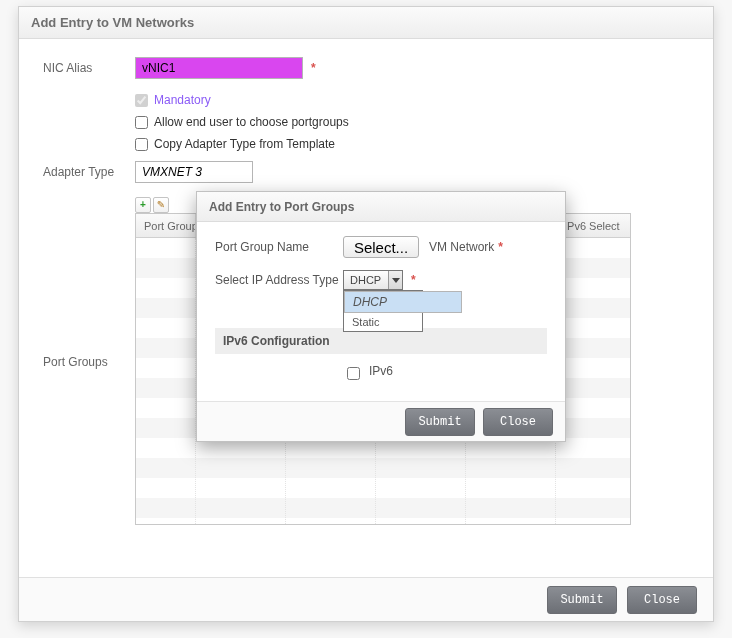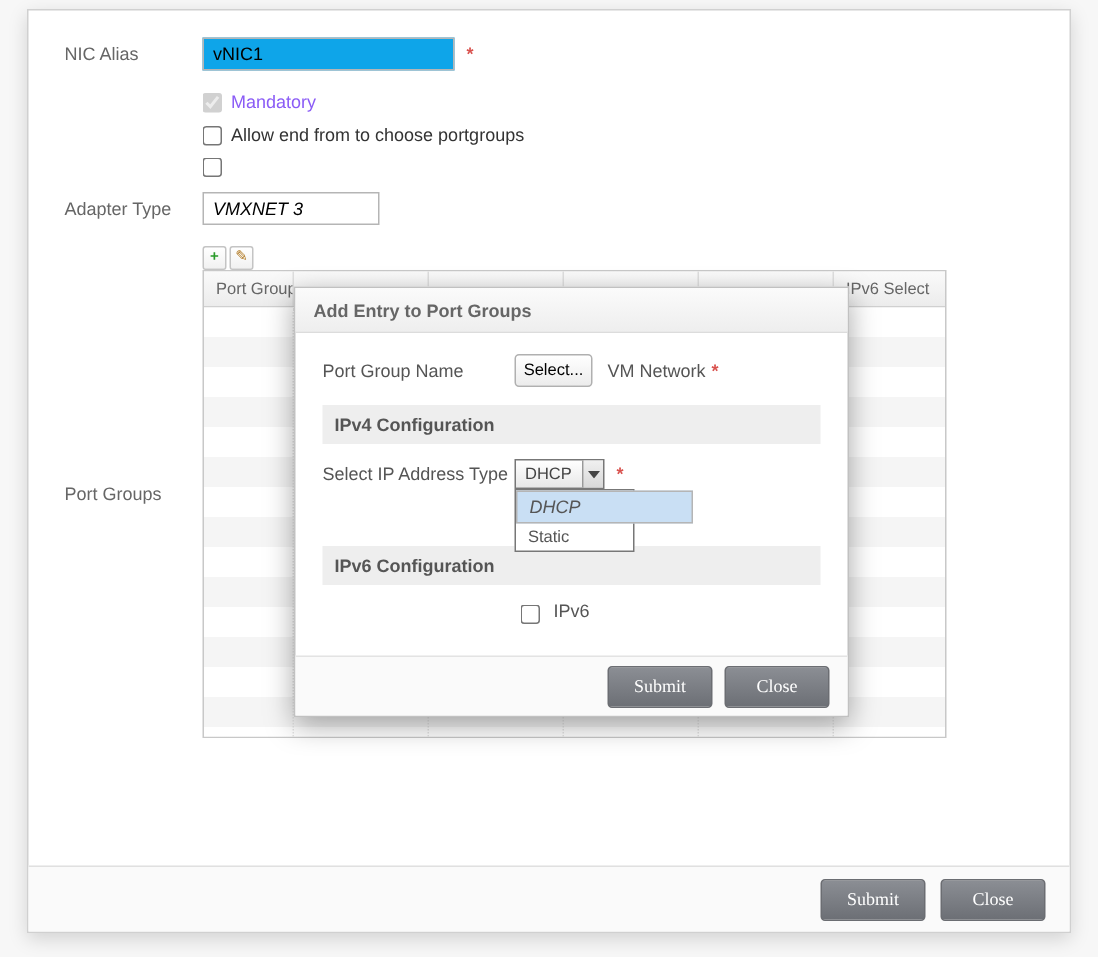--- a/index.html
+++ b/index.html
@@ -34,21 +34,21 @@
     display: flex; align-items: center;
     margin-bottom: 14px;
   }
   .form-row .lbl {
     width: 92px; color: #666; font-size: 12px;
   }
   .txt-input {
     width: 168px; height: 22px;
     border: 1px solid #b5b5b5;
     padding: 0 6px; font-size: 12px;
-    background: #0ea5e9;
+    background: #d946ef;
     outline: none;
   }
   .req { color: #d9534f; margin-left: 8px; font-weight: bold; }
   .cb-row { display:flex; align-items:center; margin-bottom:8px; }
   .cb-row input { margin: 0 6px 0 0; }
   .cb-row .disabled { color: #8b5cf6; }
   .sel {
     width: 118px; height: 22px;
     border: 1px solid #b5b5b5;
     font-size: 12px; background:#fff;font-style:italic;
@@ -89,21 +89,21 @@
     background: repeating-linear-gradient(#fff,#fff 20px,#f5f5f5 20px,#f5f5f5 40px);
     display:flex;
   }
   .gb-col { border-right:1px dotted #e3e3e3; }
   .gb-col:last-child{border-right:none;}
   .btn {
     min-width:70px; height:28px;
     border:1px solid #6b6d72;
     border-radius:3px;
     background: linear-gradient(#8b8e94,#6c6f75);
-    color:#fff; font-size:12px; font-family:Liberation Serif, serif;
+    color:#fff; font-size:12px; font-family:Liberation Mono, monospace;
     cursor:pointer;
     display:inline-flex; align-items:center; justify-content:center;
   }
   .bg-footer {
     position:absolute; left:0; bottom:0; right:0; height:44px;
     border-top:1px solid #e0e0e0;
     display:flex; justify-content:flex-end; align-items:center;
     padding:0 16px; gap:10px;
     background:#fafafa;
   }
@@ -119,23 +119,23 @@
   .modal .m-title {
     height:30px; background:linear-gradient(#fbfbfb,#eeeeee);
     border-bottom:1px solid #dcdcdc;
     display:flex; align-items:center; padding:0 12px;
     font-weight:bold; color:#666; font-size:12px;
   }
   .m-body { padding: 14px 18px 8px 18px; }
   .m-row { display:flex; align-items:center; margin-bottom:12px; font-size:12px; color:#555; }
   .m-row .mlbl { width:128px; }
   .select-btn {
-    width:52px; height:22px; border:1px solid #b0b0b0;
+    width:76px; height:22px; border:1px solid #b0b0b0;
     background: linear-gradient(#fff,#ececec);
-    border-radius:3px; font-size:11px; font-family:inherit;
+    border-radius:3px; font-size:15px; font-family:inherit;
     display:inline-flex; align-items:center; justify-content:center;
     margin-right:10px; cursor:pointer;
   }
   .section-head {
     background:#eeeeee; font-weight:bold; color:#555;
     padding:6px 8px; margin: 4px 0 10px 0;
   }
   .combo-wrap { position:relative; display:inline-block; }
   .combo {
     width:60px; height:20px;
@@ -163,39 +163,41 @@
     display:flex; justify-content:flex-end; align-items:center;
     padding:0 12px; gap:8px;
     background:#fafafa;
   }
   .inline-check { display:flex; align-items:flex-start; gap:6px; margin-left:128px; margin-bottom:10px; font-size:12px; color:#555;}
 </style>
 </head>
 <body>
 
 <div class="bg-dialog">
+  <div class="title-bar">Add Entry to VM Networks</div>
   <div class="bg-body">
 
     <div class="form-row">
       <span class="lbl">NIC Alias</span>
       <input class="txt-input" type="text" value="vNIC1" style="">
       <span class="req">*</span>
     </div>
 
     <div style="margin-left:92px;">
       <div class="cb-row">
         <input type="checkbox" checked="" disabled="" style="">
         <span class="disabled">Mandatory</span>
       </div>
       <div class="cb-row">
         <input type="checkbox" style="">
-        <span>Allow end from to choose portgroups</span>
+        <span>Allow end user to choose portgroups</span>
       </div>
       <div class="cb-row">
         <input type="checkbox" style="">
+        <span>Copy Adapter Type from Template</span>
       </div>
     </div>
 
     <div class="form-row" style="margin-top:10px;">
       <span class="lbl">Adapter Type</span>
       <input class="txt-input sel" readonly="" value="VMXNET 3" style="">
     </div>
 
     <div class="form-row" style="align-items:center;">
       <span class="lbl" style="padding-top:2px;">Port Groups</span>
@@ -240,21 +242,20 @@
   <div class="m-title">Add Entry to Port Groups</div>
   <div class="m-body">
 
     <div class="m-row">
       <span class="mlbl">Port Group Name</span>
       <button class="select-btn">Select...</button>
       <span>VM Network</span>
       <span class="req" style="margin-left:4px;">*</span>
     </div>
 
-    <div class="section-head">IPv4 Configuration</div>
 
     <div class="m-row">
       <span class="mlbl">Select IP Address Type</span>
       <div class="combo-wrap">
         <div class="combo">
           <span class="combo-txt">DHCP</span>
           <span class="combo-arrow">
             <svg width="8" height="5">
                 <polygon points="0,0 8,0 4,5" fill="#444"></polygon>
               </svg>

